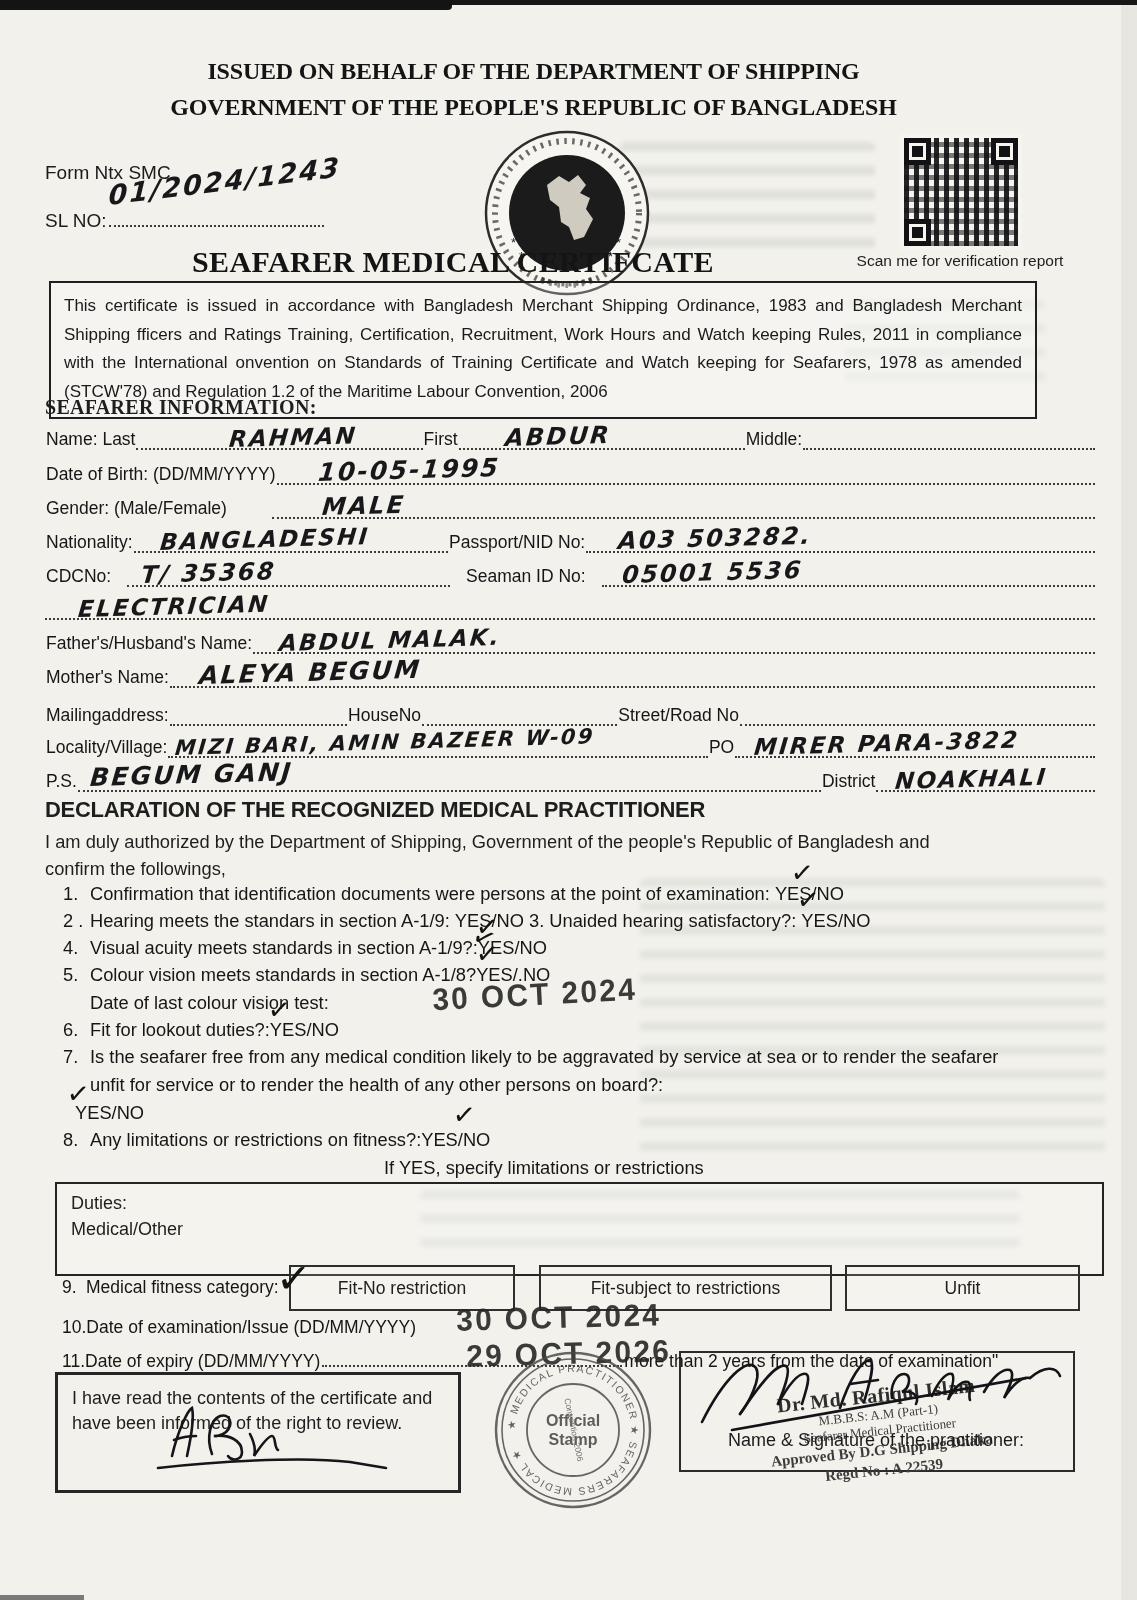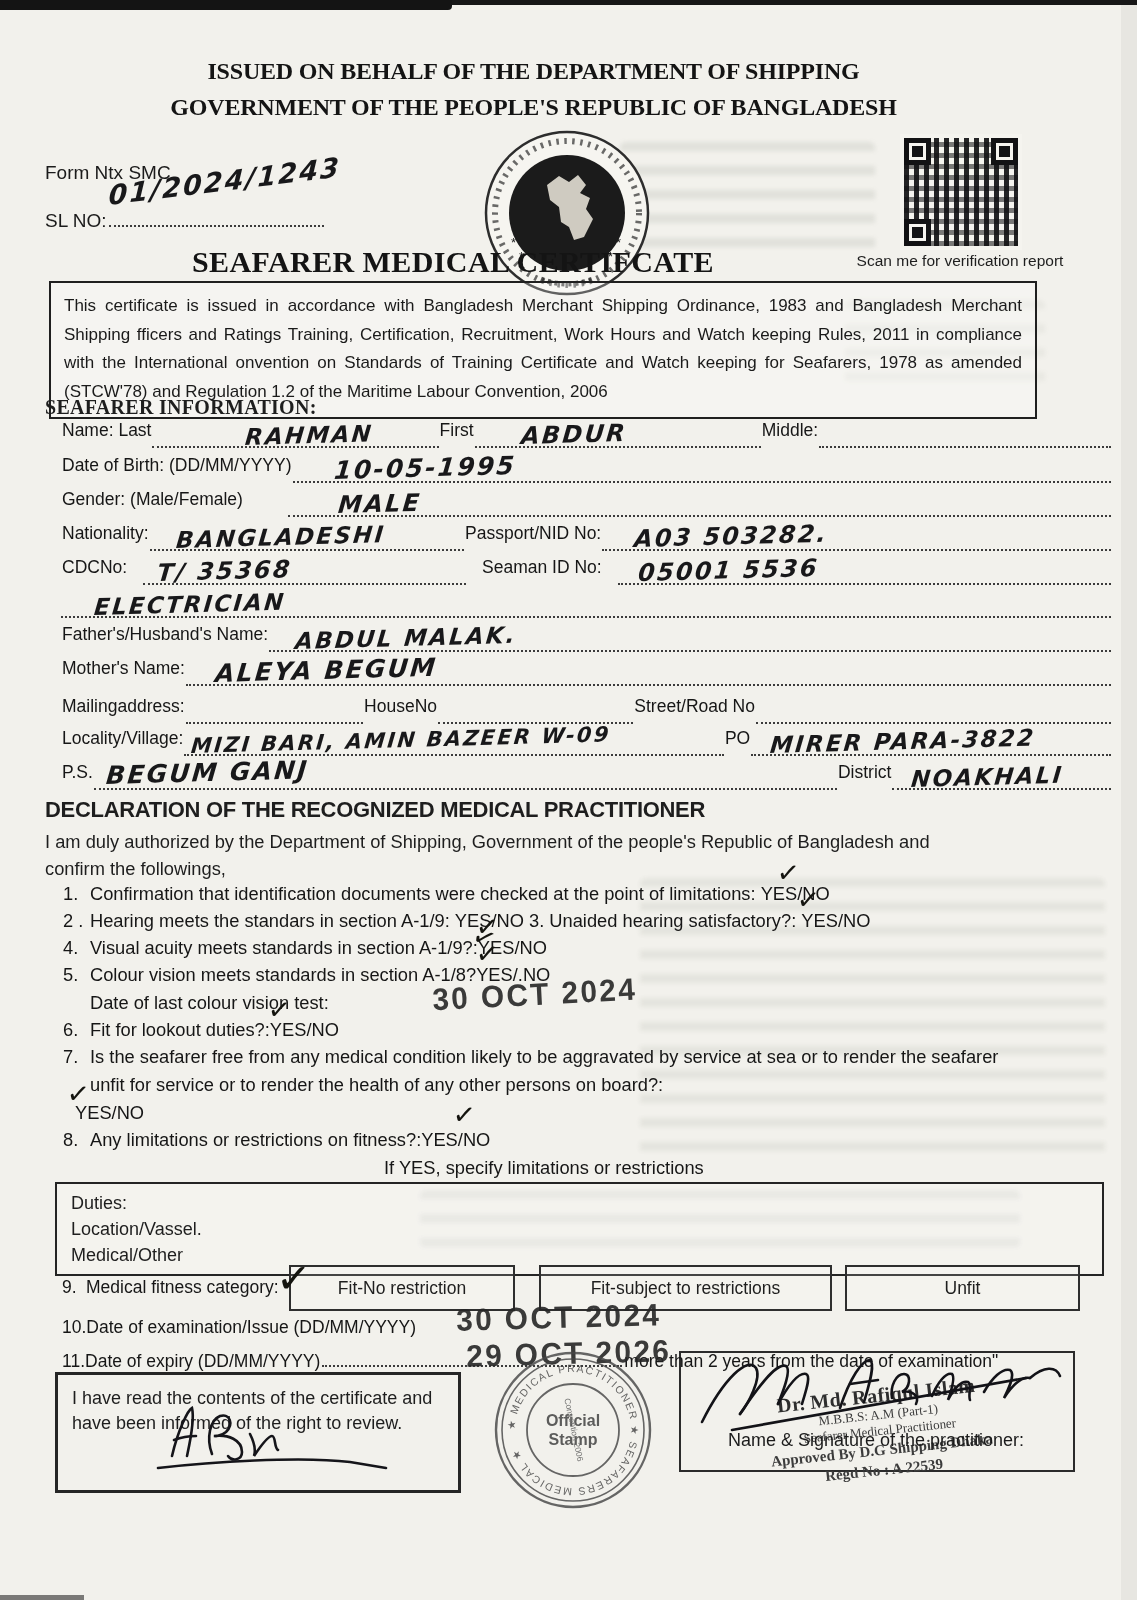--- a/index.html
+++ b/index.html
@@ -24,21 +24,21 @@
   .hand{font-family:"DejaVu Sans",sans-serif;font-style:italic;font-weight:600;letter-spacing:2.2px;
         color:#18181a;transform:rotate(-1.6deg) skewX(-7deg);transform-origin:left bottom;white-space:nowrap;z-index:3;}
   
   .introbox{position:absolute;left:49px;top:281px;width:958px;border:2px solid #1f1f1f;background:rgba(255,255,255,.25);
             padding:9px 13px 11px 13px;z-index:2;}
   .introbox p{margin:0;font-size:17px;line-height:1.68;text-align:justify;color:#1a1a1a;}
   .secserif{position:absolute;left:45px;font-family:"Liberation Serif",serif;font-weight:700;font-size:20px;
             letter-spacing:.3px;z-index:2;}
   .secsans{position:absolute;left:45px;font-weight:700;font-size:22px;letter-spacing:-.3px;z-index:2;}
   
-  .frow{position:absolute;left:61px;width:1050px;display:flex;height:30px;z-index:2;}
+  .frow{position:absolute;left:45px;width:1050px;display:flex;align-items:flex-end;height:30px;z-index:2;}
   .lbl{font-size:17.5px;white-space:nowrap;padding:0 1px;color:#161616;}
   .lead{border-bottom:2.2px dotted #3b3b3b;height:26px;position:relative;min-width:18px;}
   .lead .hand{position:absolute;bottom:-4px;}
   
   .dintro{position:absolute;left:45px;top:828px;width:945px;font-size:18.3px;line-height:1.5;z-index:2;}
   .dit{position:absolute;left:63px;font-size:18.3px;white-space:nowrap;color:#161616;z-index:2;}
   .dno{display:inline-block;min-width:27px;}
   .yn{position:relative;display:inline-block;}
   .chk{position:absolute;font-size:27px;font-weight:700;color:#14140f;line-height:1;
        font-family:"DejaVu Sans",sans-serif;transform:rotate(6deg);z-index:3;}
@@ -227,21 +227,21 @@
     <span class="lbl">District</span>
     <span class="lead" style="flex:1;">
       <span class="hand" style="left:8%;font-size:23px;">NOAKHALI</span>
     </span>
   </div>
 
   <div class="secsans" style="top:797px;">DECLARATION OF THE RECOGNIZED MEDICAL PRACTITIONER</div>
   <div class="dintro">I am duly authorized by the Department of Shipping, Government of the people's Republic of Bangladesh and confirm the followings,</div>
 
   <div class="dit" style="top:883px;">
-    <span class="dno">1.</span><span>Confirmation that identification documents were checked at the point of limitations: </span><span class="yn"><span>YES/NO</span><span class="chk" style="top:-24px;left:16px;">✓</span></span>
+    <span class="dno">1.</span><span>Confirmation that identification documents were persons at the point of examination: </span><span class="yn"><span>YES/NO</span><span class="chk" style="top:-24px;left:16px;">✓</span></span>
   </div>
 
   <div class="dit" style="top:910px;">
     <span class="dno">2 .</span><span>Hearing meets the standars in section A-1/9: </span><span class="yn"><span>YES/NO</span><span class="chk" style="top:14px;left:18px;transform:rotate(26deg);">✓</span></span><span> 3. Unaided hearing satisfactory?: </span><span class="yn"><span>YES/NO</span><span class="chk" style="top:-24px;left:-4px;">✓</span></span>
   </div>
 
   <div class="dit" style="top:937px;">
     <span class="dno">4.</span><span>Visual acuity meets standards in section A-1/9?:</span><span class="yn"><span>YES/NO</span><span class="chk" style="top:-24px;left:-2px;">✓</span></span>
   </div>
 
@@ -271,21 +271,20 @@
   <div class="dit" style="top:1129px;">
     <span class="dno">8.</span><span>Any limitations or restrictions on fitness?:</span><span class="yn"><span>YES/NO</span><span class="chk" style="top:-28px;left:32px;">✓</span></span>
   </div>
 
   <div class="dit" style="top:1157px;left:372px;margin-left:12px;">
     <span>If YES, specify limitations or restrictions</span>
   </div>
 
   <div class="dutiesbox">
     <div>Duties:</div>
-    <div>Location/Vassel.</div>
     <div>Medical/Other</div>
   </div>
 
   <div class="dit" style="top:1277px;left:62px;font-size:17.5px;">
     <span class="dno" style="min-width:24px;">9.</span><span>Medical fitness category:</span>
   </div>
   <div class="abs chk" style="left:276px;top:1258px;font-size:42px;transform:rotate(3deg);z-index:4;">✓</div>
   <div class="fitbox" style="left:289px;top:1265px;width:222px;">
     <span>Fit-No restriction</span>
   </div>

